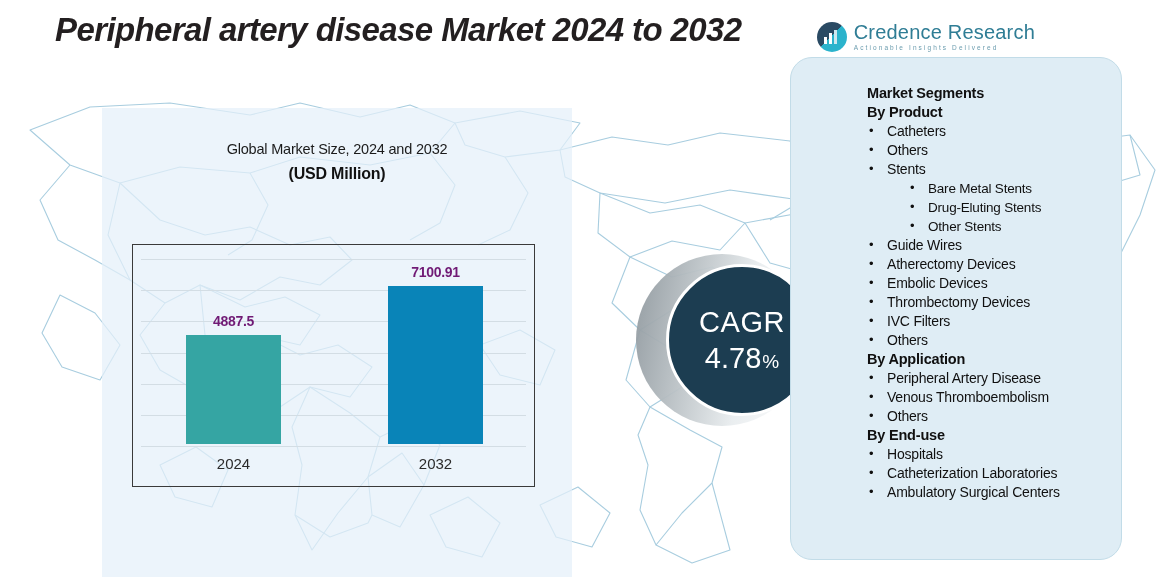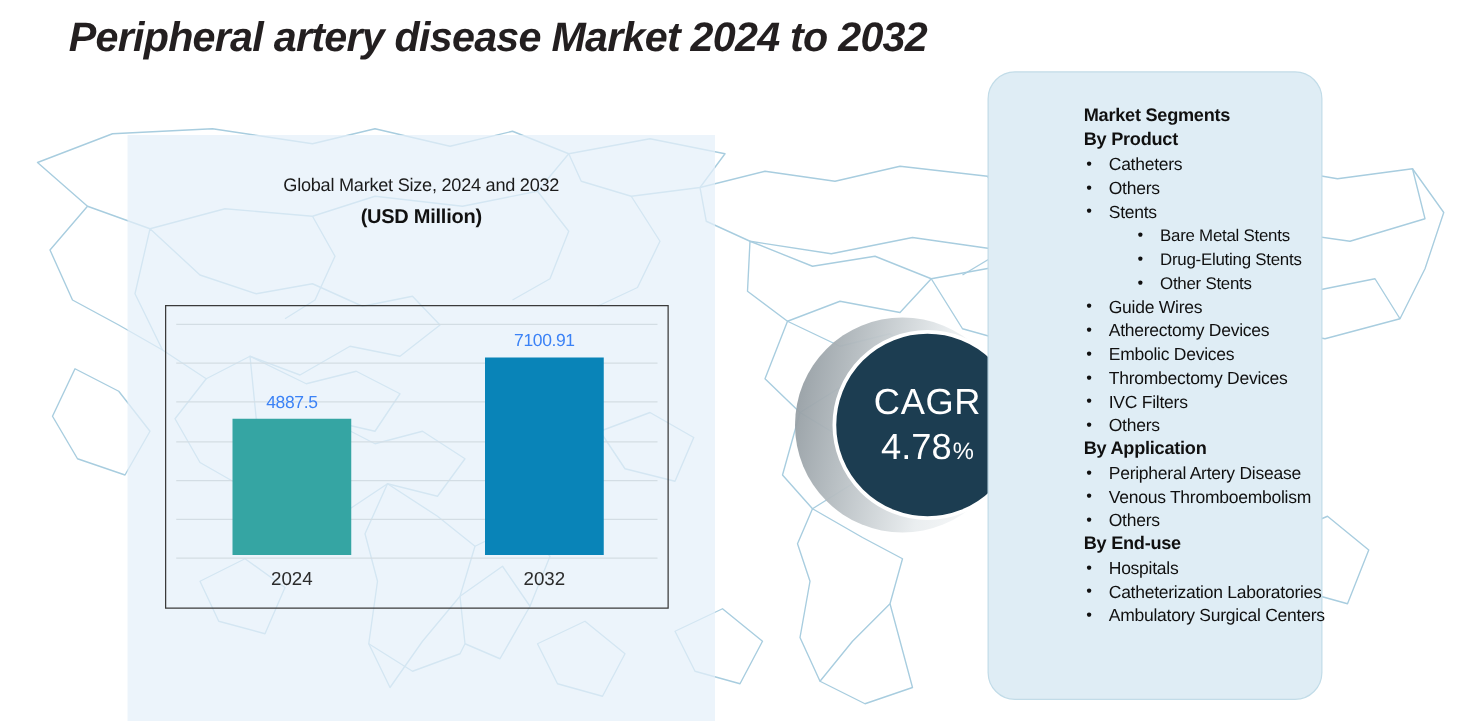--- a/index.html
+++ b/index.html
@@ -129,22 +129,22 @@
     bottom: 42px;
     text-align: center;
   }
   .bar-col { position: relative; width: 100%; }
   .bar-rect { width: 100%; display: block; }
   .bar-value {
     position: absolute;
     left: 50%;
     transform: translateX(-50%);
     font-size: 14px;
-    font-weight: normal;
-    color: #3b82f6;
+    font-weight: bold;
+    color: #701a75;
     white-space: nowrap;
     letter-spacing: -0.3px;
   }
   .bar-label {
     position: absolute;
     left: 50%;
     transform: translateX(-50%);
     top: 100%;
     margin-top: 11px;
     font-size: 15px;
@@ -191,21 +191,21 @@
     align-items: baseline;
     line-height: 1;
   }
   #cagr-value { font-size: 29px; text-align: center; }
   #cagr-unit { font-size: 19px; margin-left: 1px; }
 
   
   #segments-panel {
     position: absolute;
     left: 790px; top: 57px;
-    width: 268px; height: 503px;
+    width: 332px; height: 503px;
     background: #dfedf5;
     border: 1.5px solid #c2dce8;
     border-radius: 22px;
     z-index: 4;
   }
   #segments-inner {
     position: absolute;
     left: 76px; top: 26px;
     width: 250px;
     color: #101010;
@@ -276,20 +276,33 @@
       <path d="M160 420 L196 402 L228 425 L212 462 L175 452 Z"></path>
       <path d="M430 470 L468 452 L500 478 L482 512 L446 502 Z"></path>
       <path d="M540 460 L578 442 L610 468 L592 502 L556 492 Z"></path>
     </g>
   </svg>
 </div>
 
 <div id="header">
   <div id="page-title">Peripheral artery disease Market 2024 to 2032</div>
 
+  <div id="brand-logo">
+    <div id="brand-mark">
+      <span class="bars">
+          <i></i>
+          <i></i>
+          <i></i>
+        </span>
+    </div>
+    <div class="brand-text">
+      <div id="brand-name">Credence Research</div>
+      <div id="brand-tagline">Actionable Insights Delivered</div>
+    </div>
+  </div>
 </div>
 
 <div id="chart-panel">
   <div id="chart-heading">Global Market Size, 2024 and 2032</div>
   <div id="chart-subheading">(USD Million)</div>
 
   <div id="plot-frame">
     <div id="plot-gridlines">
         <div class="gridline" style="top: 14px;"></div>
         <div class="gridline" style="top: 45.1667px;"></div>

